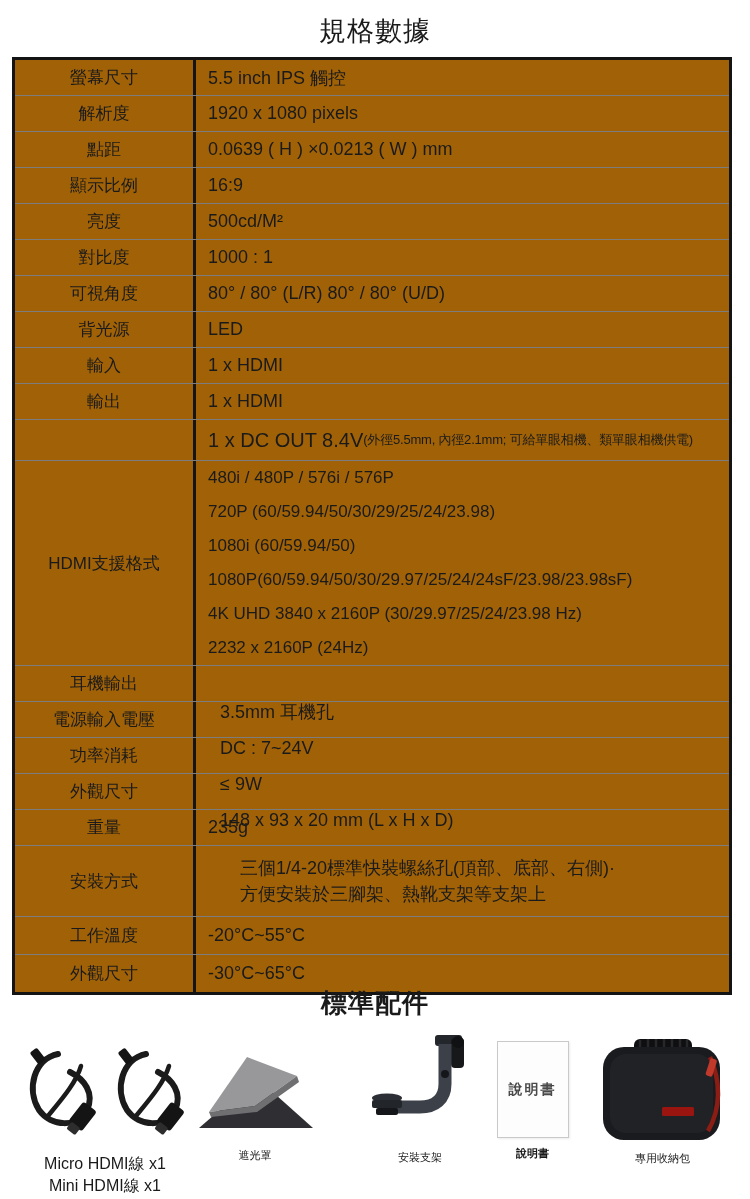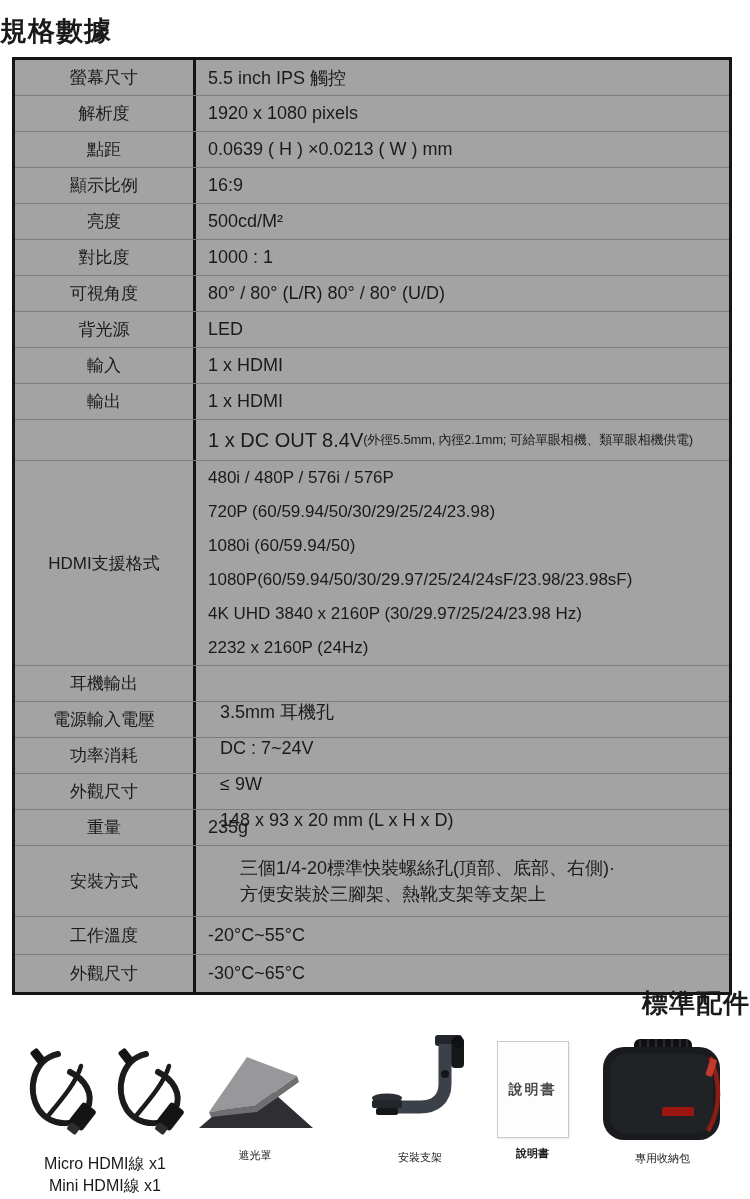--- a/index.html
+++ b/index.html
@@ -1,26 +1,26 @@
 <!DOCTYPE html>
 <html><head>
 <meta charset="utf-8">
 <style>
   html,body{margin:0;padding:0;}
   body{
     width:750px;height:1199px;background:#ffffff;position:relative;
     font-family:"Liberation Sans",sans-serif;color:#1a1a1a;overflow:hidden;
   }
   .spec-title{
-    text-align:left;font-size:27px;font-weight:bold;
+    text-align:center;font-size:27px;font-weight:normal;
     padding-top:13px;height:32px;letter-spacing:1px;
   }
   .spec-table{
     position:absolute;left:12px;top:57px;width:714px;
-    border:3px solid #141414;background:#a3a3a3;
+    border:3px solid #141414;background:#a16207;
   }
   .trow{display:flex;border-top:1px solid #7d7d7d;}
   .trow.first{border-top:none;}
   .tlabel{
     flex:0 0 178px;width:178px;border-right:3px solid #141414;
     display:flex;align-items:center;justify-content:center;
     font-size:17px;text-align:center;line-height:21px;
   }
   .tvalue{
     flex:1;display:flex;align-items:center;
@@ -31,21 +31,21 @@
   .h37{height:37px}
   .h40{height:40px}
   .h70{height:70px}
   .hdmi-h{height:204px}
   .dc-main{font-size:20px;font-weight:500;}
   .dc-note{font-size:13px;letter-spacing:-0.2px;}
   .hdmi-col{flex-direction:column;align-items:flex-start;justify-content:center;padding-left:12px;}
   .hdmi-line{height:34px;display:flex;align-items:center;font-size:17px;}
   .mount-col{flex-direction:column;align-items:flex-start;justify-content:center;line-height:26px;font-size:18px;padding-left:44px;}
   .acc-title{
-    position:absolute;top:986px;left:0;width:750px;text-align:right;
+    position:absolute;top:986px;left:0;width:750px;text-align:center;
     font-size:26px;font-weight:bold;letter-spacing:1px;
   }
   .acc-item{position:absolute;display:flex;flex-direction:column;align-items:center;}
   .acc-img{display:flex;align-items:flex-end;justify-content:center;}
   .acc-label{font-size:11px;text-align:center;margin-top:8px;white-space:nowrap;}
   .acc-label.small{font-size:16px;line-height:22px;margin-top:10px;}
   .manual-paper{
     width:70px;height:95px;background:#fdfdfd;border:1px solid #c9c9c9;
     display:flex;align-items:center;justify-content:center;
     box-shadow:1px 1px 2px rgba(0,0,0,0.08);

